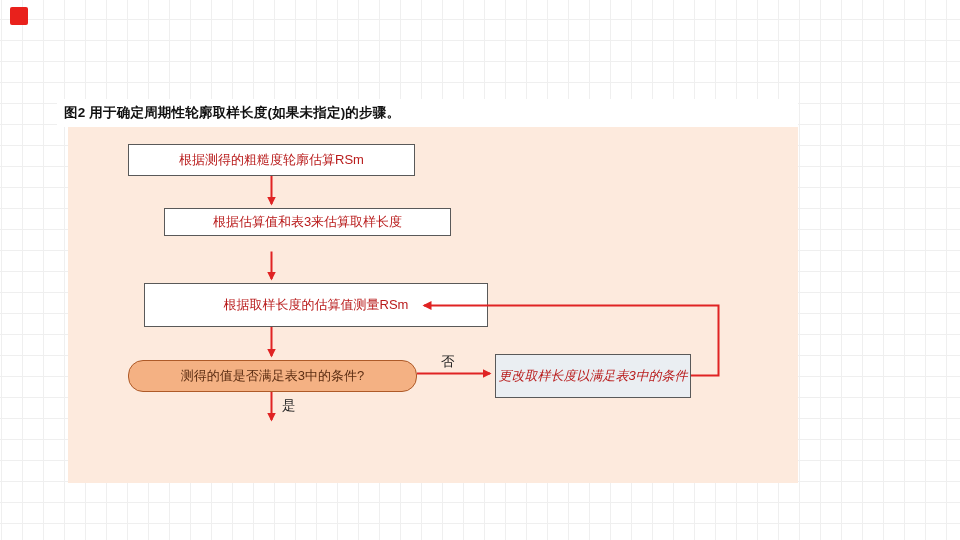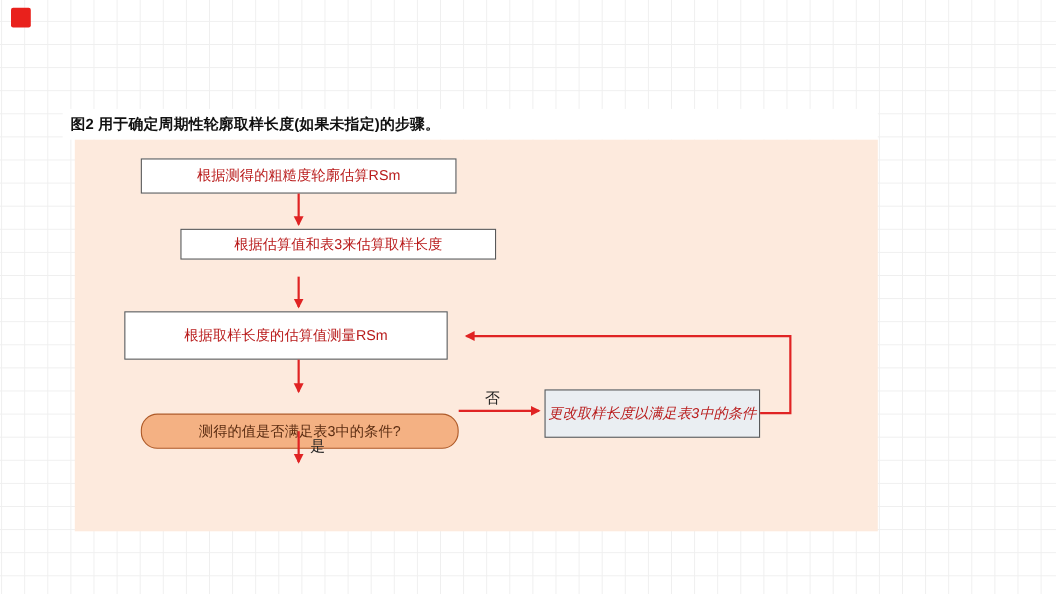--- a/index.html
+++ b/index.html
@@ -58,28 +58,27 @@
     text-align: center;
     box-sizing: border-box;
     white-space: nowrap;
   }
   .process {
     background: #ffffff;
     border: 1.5px solid #595959;
   }
   .n1 { left: 128px; top: 144px; width: 287px; height: 32px; }
   .n2 { left: 128px; top: 208px; width: 287px; height: 28px; margin-left: 36px; }
-  .n3 { left: 113px; top: 283px; width: 294px; height: 44px; }
+  .n3 { left: 144px; top: 283px; width: 344px; height: 44px; }
   .n4 {
     left: 128px; top: 360px; width: 289px; height: 32px;
     background: #f4b183;
     border: 1.5px solid #ae5a28;
     border-radius: 15px;
     color: #5b2d12;
-    margin-top: 16px;
   }
   .n5 {
     left: 495px; top: 354px; width: 196px; height: 44px;
     background: #eaeef2;
     border: 1.5px solid #595959;
     font-style: italic;
   }
   .n6 { left: 128px; top: 424px; width: 287px; height: 44px; }
   .connectors {
     position: absolute;

